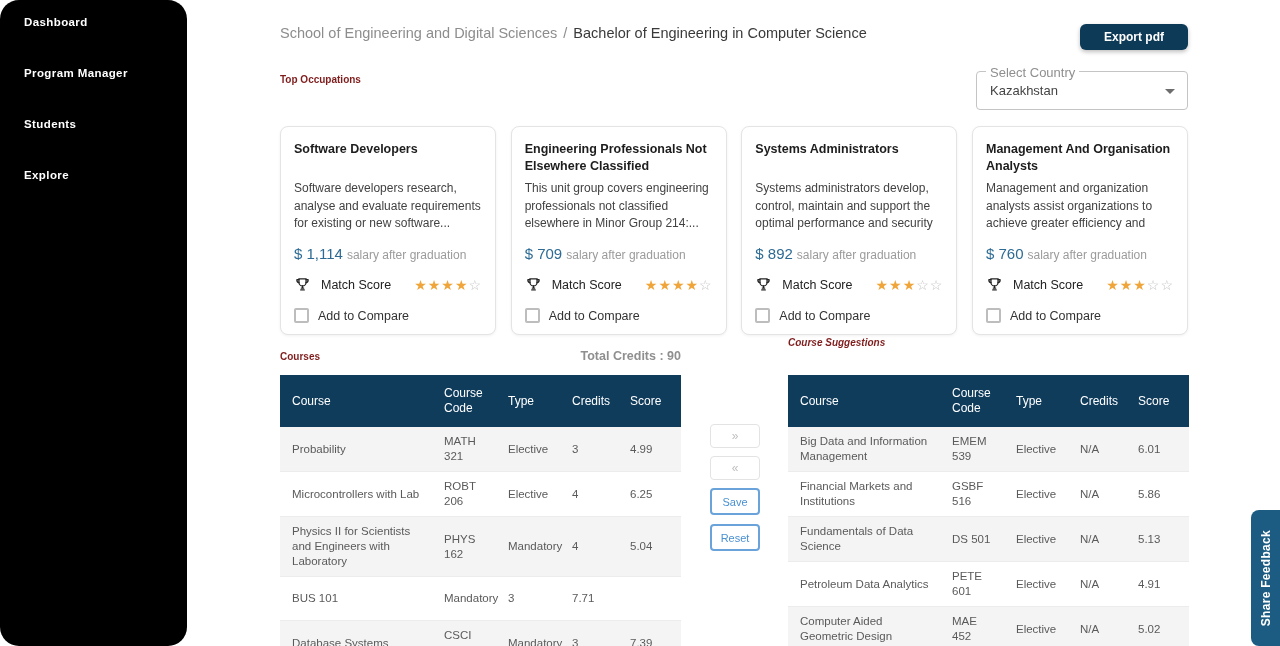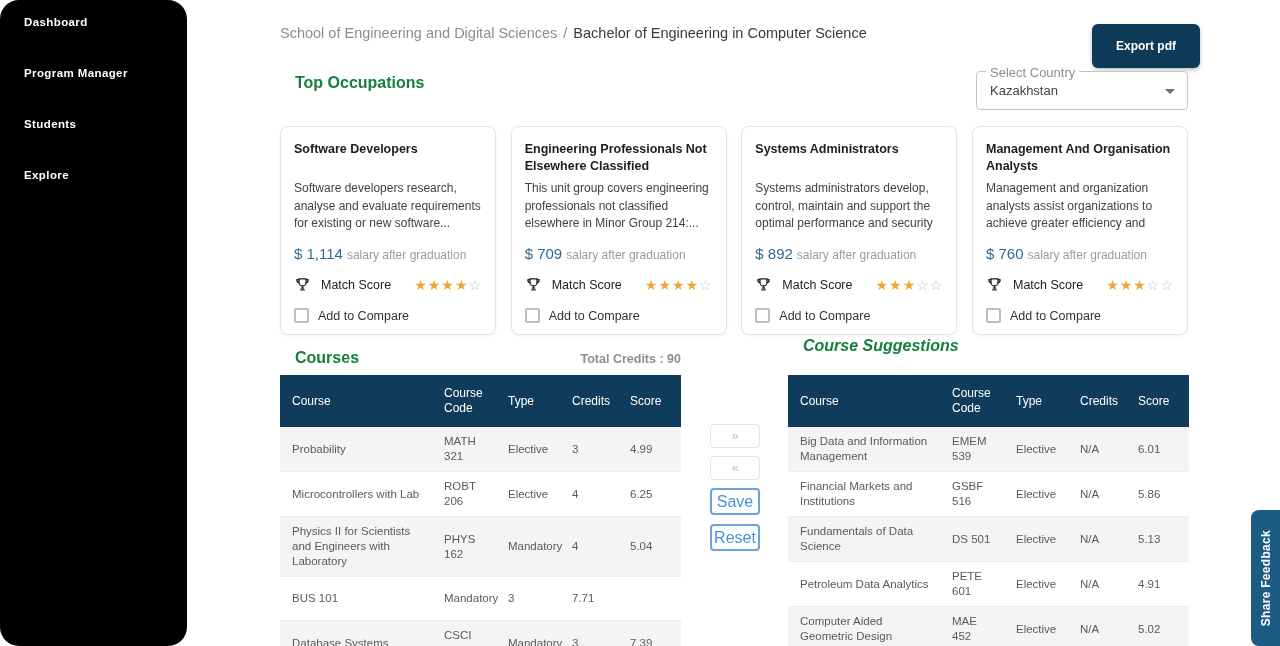--- a/index.html
+++ b/index.html
@@ -13,25 +13,25 @@
     padding:0 0 0 24px; margin-bottom:39px; cursor:pointer; }
 
   
   .main { position:absolute; left:187px; top:0; width:1093px; height:646px; background:#fff; }
 
   .breadcrumb { position:absolute; left:93px; top:25px; font-size:14.5px; }
   .crumb-parent { color:#8d8d8d; }
   .crumb-sep { color:#8d8d8d; margin:0 6px; }
   .crumb-current { color:#3a3a3a; }
 
-  .export-btn { position:absolute; right:80px; top:24px; background:#0d3a57; color:#fff;
-    font-size:12px; font-weight:bold; border:none; border-radius:6px; padding:15px 24px;
+  .export-btn { position:absolute; right:92px; top:24px; background:#0d3a57; color:#fff;
+    font-size:12px; font-weight:bold; border:none; border-radius:6px; padding:6px 24px;
     cursor:pointer; box-shadow:0 2px 4px rgba(0,0,0,.25); }
 
-  .section-title { font-size:16px; font-weight:bold; color:#15803d;margin-left:15px; }
+  .section-title { font-size:10px; font-weight:bold; color:#7f1d1d; }
   .top-occ-title { position:absolute; left:93px; top:74px; }
 
   .country-select { position:absolute; left:789px; top:71px; width:212px; height:39px;
     border:1px solid #c4c4c4; border-radius:4px; background:#fff; cursor:pointer; }
   .country-label { position:absolute; top:-7px; left:9px; background:#fff; padding:0 4px;
     font-size:13px; color:#8f8f8f; }
   .country-value { position:absolute; left:13px; top:11px; font-size:13px; color:#444; }
   .select-arrow { position:absolute; right:12px; top:17px; width:0; height:0;
     border-left:5px solid transparent; border-right:5px solid transparent;
     border-top:5px solid #6d6d6d; }
@@ -77,21 +77,21 @@
     font-size:11.5px; color:#5a5a5a; cursor:pointer; }
   .t-row > div { padding:7px 6px 7px 12px; line-height:15px; }
   .t-body div.t-row:nth-of-type(odd) { background:#f4f4f4; }
 
   
   .transfer { position:absolute; left:523px; top:424px; width:50px; display:flex;
     flex-direction:column; align-items:center; }
   .tr-btn { width:50px; background:#fff; border-radius:4px; font-size:12px;
     cursor:pointer; margin-bottom:8px; }
   .tr-disabled { border:1px solid #e3e3e3; color:#c0c0c0; height:24px; }
-  .tr-active { border:2px solid #6aa3da; color:#4a90d2; height:27px; font-size:16px;
+  .tr-active { border:2px solid #6aa3da; color:#4a90d2; height:27px; font-size:11px;
     margin-bottom:9px; }
 
   
   .feedback-tab { position:absolute; right:0; top:510px; width:29px; height:136px;
     background:#1d5c82; border-radius:8px 0 0 8px; color:#fff; display:flex;
     align-items:center; justify-content:center; cursor:pointer; }
   .feedback-text { writing-mode:vertical-rl; transform:rotate(180deg);
     font-size:12px; font-weight:bold; letter-spacing:.3px; white-space:nowrap; }
 </style>
 </head>

